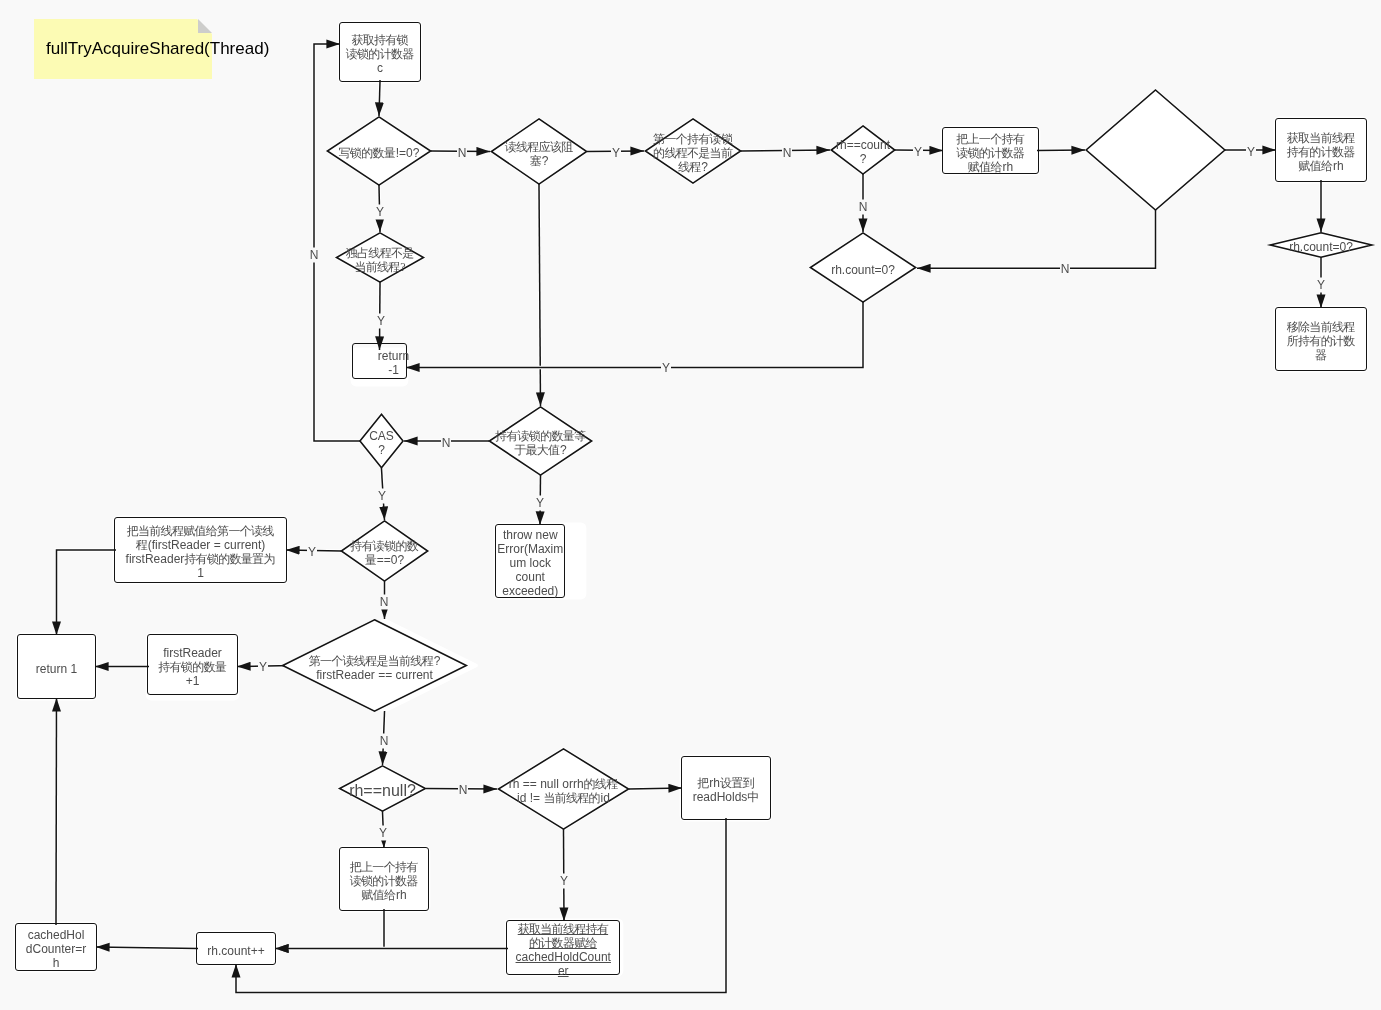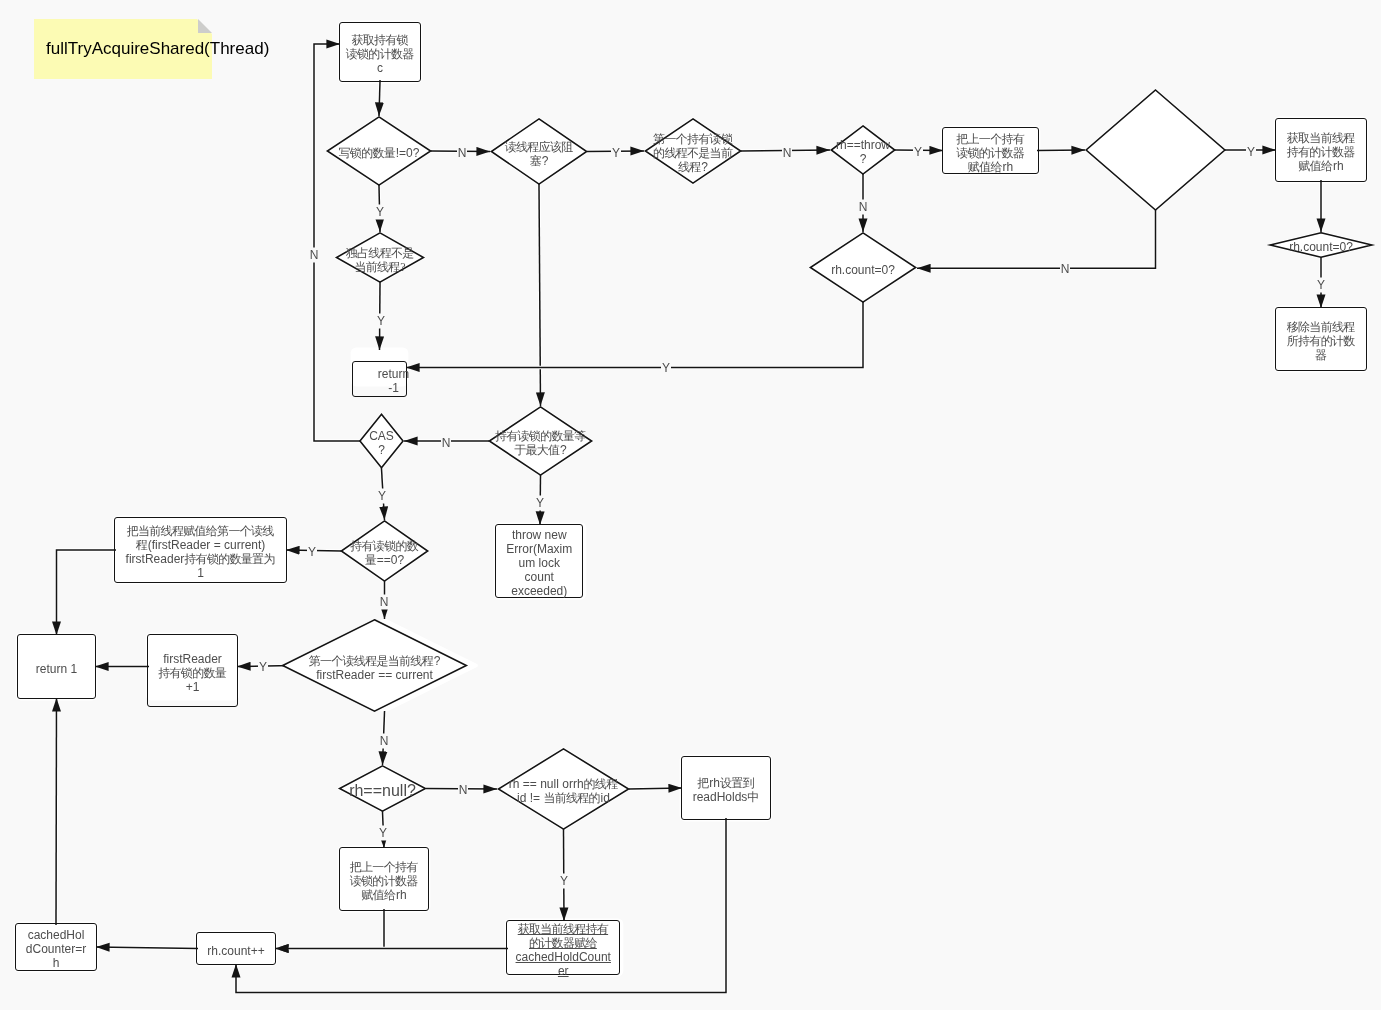--- a/index.html
+++ b/index.html
@@ -212,21 +212,21 @@
         </svg>
         <span class="lbl" style="font-size: 12px;"><span class="cjk">写锁的数量</span>!=0?</span>
       </div>
       <div class="node dianode" style="left: 335px; top: 232px; width: 90px; height: 51px; font-family: Liberation Serif, serif;">
         <svg width="90" height="51" viewBox="0 0 90 51">
           <polygon points="45,0.8620469824783334 88.47874061915589,25.5 45,50.13795301752167 1.5212593808441177,25.5" fill="#ffffff" stroke="#141414" stroke-width="1.6" stroke-linejoin="miter" stroke-miterlimit="20"></polygon>
         </svg>
         <span class="lbl" style="font-size: 12px;"><span class="cjk">独占线程不是</span>
 <span class="cjk">当前线程</span>?</span>
       </div>
-      <div class="node boxnode" style="left: 352.25px; top: 361px; width: 54.5px; height: 35.5px; padding-left: 28px;">
+      <div class="node boxnode" style="left: 352.25px; top: 343px; width: 54.5px; height: 35.5px; padding-left: 28px;">
         <span class="lbl" style="font-size: 12px;">return
 -1</span>
       </div>
       <div class="node dianode" style="left: 490px; top: 118px; width: 98px; height: 67px;">
         <svg width="98" height="67" viewBox="0 0 98 67">
           <polygon points="49,0.9085250655149191 96.67111259073937,33.5 49,66.09147493448508 1.328887409260628,33.5" fill="#ffffff" stroke="#141414" stroke-width="1.6" stroke-linejoin="miter" stroke-miterlimit="20"></polygon>
         </svg>
         <span class="lbl" style="font-size: 12px;"><span class="cjk">读线程应该阻</span>
 <span class="cjk">塞</span>?</span>
       </div>
@@ -235,21 +235,21 @@
           <polygon points="49,0.9042278870046079 96.65735859202346,33 49,65.09577211299539 1.342641407976539,33" fill="#ffffff" stroke="#141414" stroke-width="1.6" stroke-linejoin="miter" stroke-miterlimit="20"></polygon>
         </svg>
         <span class="lbl" style="font-size: 12px;"><span class="cjk">第一个持有读锁</span>
 <span class="cjk">的线程不是当前</span>
 <span class="cjk">线程</span>?</span>
       </div>
       <div class="node dianode" style="left: 830px; top: 125px; width: 66px; height: 50px;">
         <svg width="66" height="50" viewBox="0 0 66 50">
           <polygon points="33,0.9409200702038387 64.75798550733093,25 33,49.05907992979616 1.242014492669067,25" fill="#ffffff" stroke="#141414" stroke-width="1.6" stroke-linejoin="miter" stroke-miterlimit="20"></polygon>
         </svg>
-        <span class="lbl" style="font-size: 12px;">rh==throw
+        <span class="lbl" style="font-size: 12px;">rh==count
 ?</span>
       </div>
       <div class="node boxnode" style="left: 942.25px; top: 127.25px; width: 96.5px; height: 46.5px;">
         <span class="lbl" style="font-size: 12px;"><span class="cjk">把上一个持有</span>
 <span class="cjk">读锁的计数器</span>
 <span class="cjk">赋值给</span>rh</span>
       </div>
       <div class="node dianode" style="left: 1085px; top: 89px; width: 141px; height: 122px;">
         <svg width="141" height="122" viewBox="0 0 141 122">
           <polygon points="70.5,0.9917752532758678 139.85376794498444,61 70.5,121.00822474672414 1.146232055015552,61" fill="#ffffff" stroke="#141414" stroke-width="1.6" stroke-linejoin="miter" stroke-miterlimit="20"></polygon>
@@ -284,21 +284,21 @@
         <span class="lbl" style="font-size: 12px;">CAS
 ?</span>
       </div>
       <div class="node dianode" style="left: 488px; top: 406px; width: 105px; height: 70px;">
         <svg width="105" height="70" viewBox="0 0 105 70">
           <polygon points="52.5,0.9013878188659974 103.647918271701,35 52.5,69.098612181134 1.352081728298996,35" fill="#ffffff" stroke="#141414" stroke-width="1.6" stroke-linejoin="miter" stroke-miterlimit="20"></polygon>
         </svg>
         <span class="lbl" style="font-size: 12px;"><span class="cjk">持有读锁的数量等</span>
 <span class="cjk">于最大值</span>?</span>
       </div>
-      <div class="node boxnode" style="left: 495.25px; top: 524.25px; width: 88px; height: 73.5px;">
+      <div class="node boxnode" style="left: 495.25px; top: 524.25px; width: 70px; height: 73.5px;">
         <span class="lbl" style="font-size: 12px;">throw new
 Error(Maxim
 um lock
 count
 exceeded)</span>
       </div>
       <div class="node boxnode" style="left: 114.25px; top: 517.25px; width: 172.5px; height: 65.5px;">
         <span class="lbl" style="font-size: 12px;"><span class="cjk">把当前线程赋值给第一个读线</span>
 <span class="cjk">程</span>(firstReader = current)
 firstReader<span class="cjk">持有锁的数量置为</span>
@@ -307,21 +307,21 @@
       <div class="node dianode" style="left: 340px; top: 520px; width: 89px; height: 62px;">
         <svg width="89" height="62" viewBox="0 0 89 62">
           <polygon points="44.5,0.9140442532265369 87.68790421714255,31 44.5,61.085955746773465 1.3120957828574482,31" fill="#ffffff" stroke="#141414" stroke-width="1.6" stroke-linejoin="miter" stroke-miterlimit="20"></polygon>
         </svg>
         <span class="lbl" style="font-size: 12px;"><span class="cjk">持有读锁的数</span>
 <span class="cjk">量</span>==0?</span>
       </div>
       <div class="node boxnode" style="left: 17.25px; top: 634.25px; width: 78.5px; height: 64.5px;">
         <span class="lbl" style="font-size: 12px;">return 1</span>
       </div>
-      <div class="node boxnode" style="left: 147.25px; top: 634.25px; width: 90.5px; height: 73px;">
+      <div class="node boxnode" style="left: 147.25px; top: 634.25px; width: 90.5px; height: 61px;">
         <span class="lbl" style="font-size: 12px;">firstReader
 <span class="cjk">持有锁的数量</span>
 +1</span>
       </div>
       <div class="node dianode" style="left: 281px; top: 619px; width: 187px; height: 93px;">
         <svg width="187" height="93" viewBox="0 0 187 93">
           <polygon points="93.5,0.8376305932353377 185.3157320329569,46.5 93.5,92.16236940676467 1.6842679670430984,46.5" fill="#ffffff" stroke="#141414" stroke-width="1.6" stroke-linejoin="miter" stroke-miterlimit="20"></polygon>
         </svg>
         <span class="lbl" style="font-size: 12px;"><span class="cjk">第一个读线程是当前线程</span>?
 firstReader == current</span>

